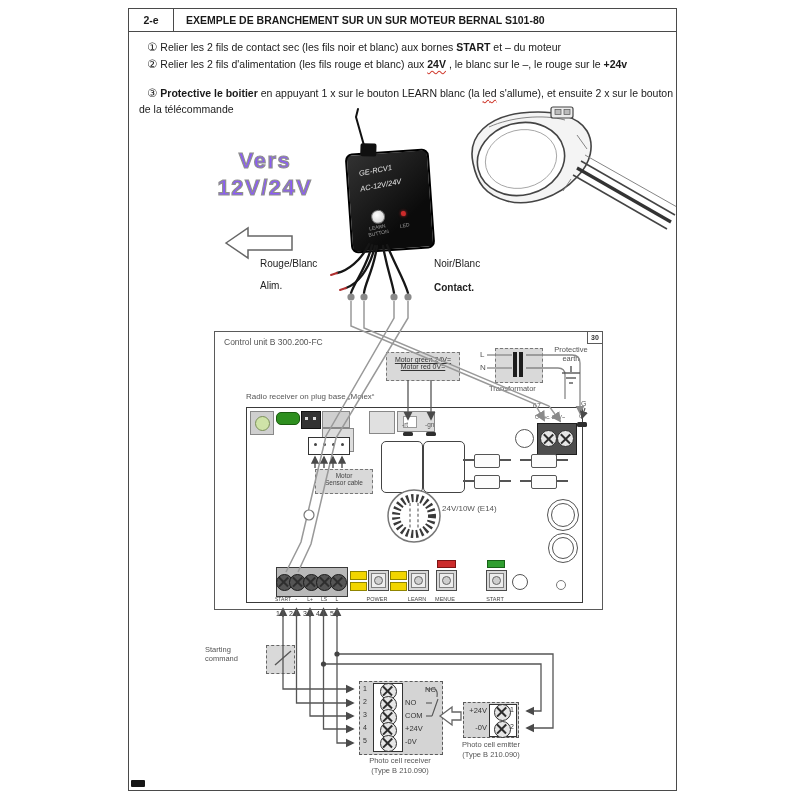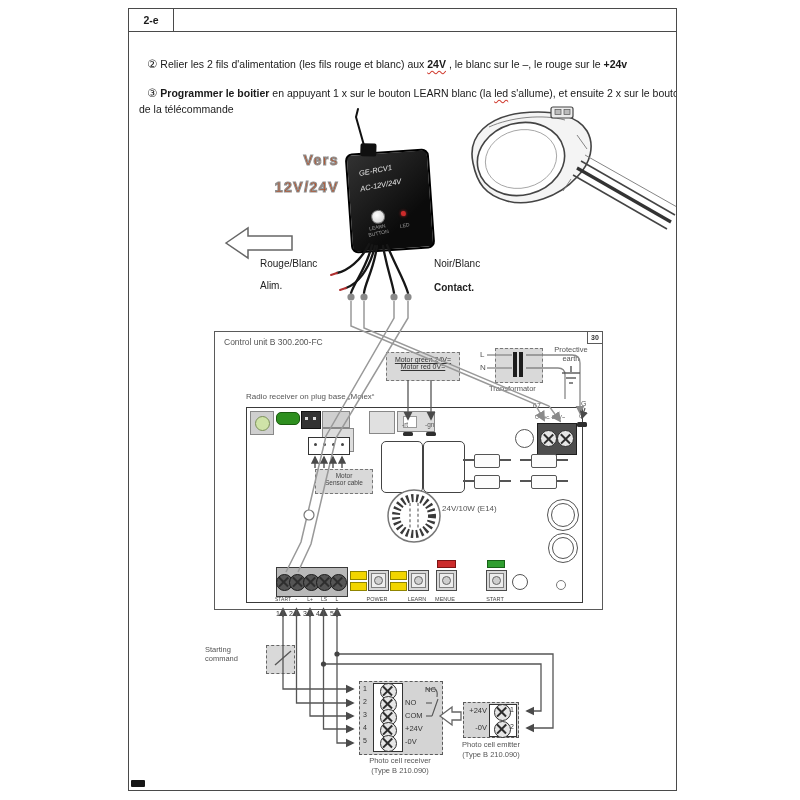--- a/index.html
+++ b/index.html
@@ -11,22 +11,22 @@
   .hdr{position:absolute;left:0;top:0;right:0;height:22px;border-bottom:1.3px solid #4a4a4a;display:flex;align-items:center;}
   .hdr-code{width:44px;align-self:stretch;border-right:1.3px solid #4a4a4a;display:flex;align-items:center;justify-content:center;font-weight:bold;font-size:10.5px;}
   .hdr-title{padding-left:12px;font-weight:bold;font-size:10.5px;}
   
   .instr{position:absolute;left:18px;font-size:10.5px;white-space:nowrap;}
   .num{font-size:11.5px;margin-right:3px;}
   .b{font-weight:bold;}
   .wavy{font-weight:bold;text-decoration-line:underline;text-decoration-style:wavy;text-decoration-color:#d03b2f;text-underline-offset:2px;margin-top:44px;}
   .wavy2{text-decoration-line:underline;text-decoration-style:wavy;text-decoration-color:#d03b2f;text-underline-offset:2px;}
   
-  .vers{position:absolute;left:62px;top:138px;width:148px;text-align:right;font-size:14px;font-weight:bold;
-        line-height:27px;letter-spacing:1.5px;color:#c2410c;-webkit-text-stroke:1.2px #8f8f8f;}
+  .vers{position:absolute;left:62px;top:138px;width:148px;text-align:center;font-size:22px;font-weight:bold;
+        line-height:27px;letter-spacing:1.5px;color:#8b5cf6;-webkit-text-stroke:1.2px #8f8f8f;}
   .freelbl{position:absolute;font-size:10px;color:#222;white-space:nowrap;margin-left:19px;}
   
   .device{position:absolute;left:219px;top:142px;width:80px;height:96px;border-radius:7px;
           background:linear-gradient(140deg,#323232,#0b0b0b 70%);border:2px solid #000;transform:rotate(-4deg);}
   .dev-tab{position:absolute;left:14px;top:-11px;width:16px;height:13px;background:#101010;border-radius:2px;transform:rotate(6deg);}
   .dev-txt{position:absolute;color:#e3e3e3;font-size:7.5px;font-style:italic;transform:rotate(-7deg);white-space:nowrap;}
   .dev-btn{position:absolute;left:20px;top:56px;width:12px;height:12px;border-radius:50%;
            background:radial-gradient(circle at 40% 35%,#fff,#c8c8c8);border:1px solid #777;}
   .dev-led{position:absolute;left:50px;top:59px;width:5px;height:5px;border-radius:50%;background:#cc2b2b;box-shadow:0 0 3px #cc2b2b;}
   .dev-tiny{position:absolute;color:#9a9a9a;font-size:5px;line-height:5.5px;text-align:center;transform:rotate(-7deg);}
@@ -70,27 +70,31 @@
   .opener{position:absolute;left:330px;top:96px;z-index:1;}
   .fmark{position:absolute;left:2px;bottom:3px;width:14px;height:7px;background:#161616;border-radius:1px;}
 </style>
 </head>
 <body>
 
 <div class="doc">
 
   <div class="hdr">
     <div class="hdr-code">2-e</div>
-  </div>
-
+    <div class="hdr-title">EXEMPLE DE BRANCHEMENT SUR UN SUR MOTEUR BERNAL S101-80</div>
+  </div>
+
+  <div class="instr" style="top:31px;">
+    <span class="num">①</span><span>Relier les 2 fils de contact sec (les fils noir et blanc)  aux bornes </span><span class="b">START</span><span> et – du moteur</span>
+  </div>
   <div class="instr" style="top:48px;">
     <span class="num">②</span><span>Relier les 2 fils d'alimentation (les fils rouge et blanc) aux </span><span class="wavy">24V</span><span> , le blanc sur le –,  le rouge sur le </span><span class="b">+24v</span>
   </div>
   <div class="instr" style="top:77px;">
-    <span class="num">③</span><span class="b">Programmer le boitier</span><span> en appuyant 1 x sur le bouton LEARN blanc (la </span><span class="wavy2">led</span><span> s'allume), et ensuite 2 x sur le bouton</span>
+    <span class="num">③</span><span class="b">Protective le boitier</span><span> en appuyant 1 x sur le bouton LEARN blanc (la </span><span class="wavy2">led</span><span> s'allume), et ensuite 2 x sur le bouton</span>
   </div>
   <div class="instr" style="top:94px;left:10px;">
     <span>de la télécommande</span>
   </div>
 
   <div class="vers">
     <div>Vers</div>
     <div>12V/24V</div>
   </div>
 

